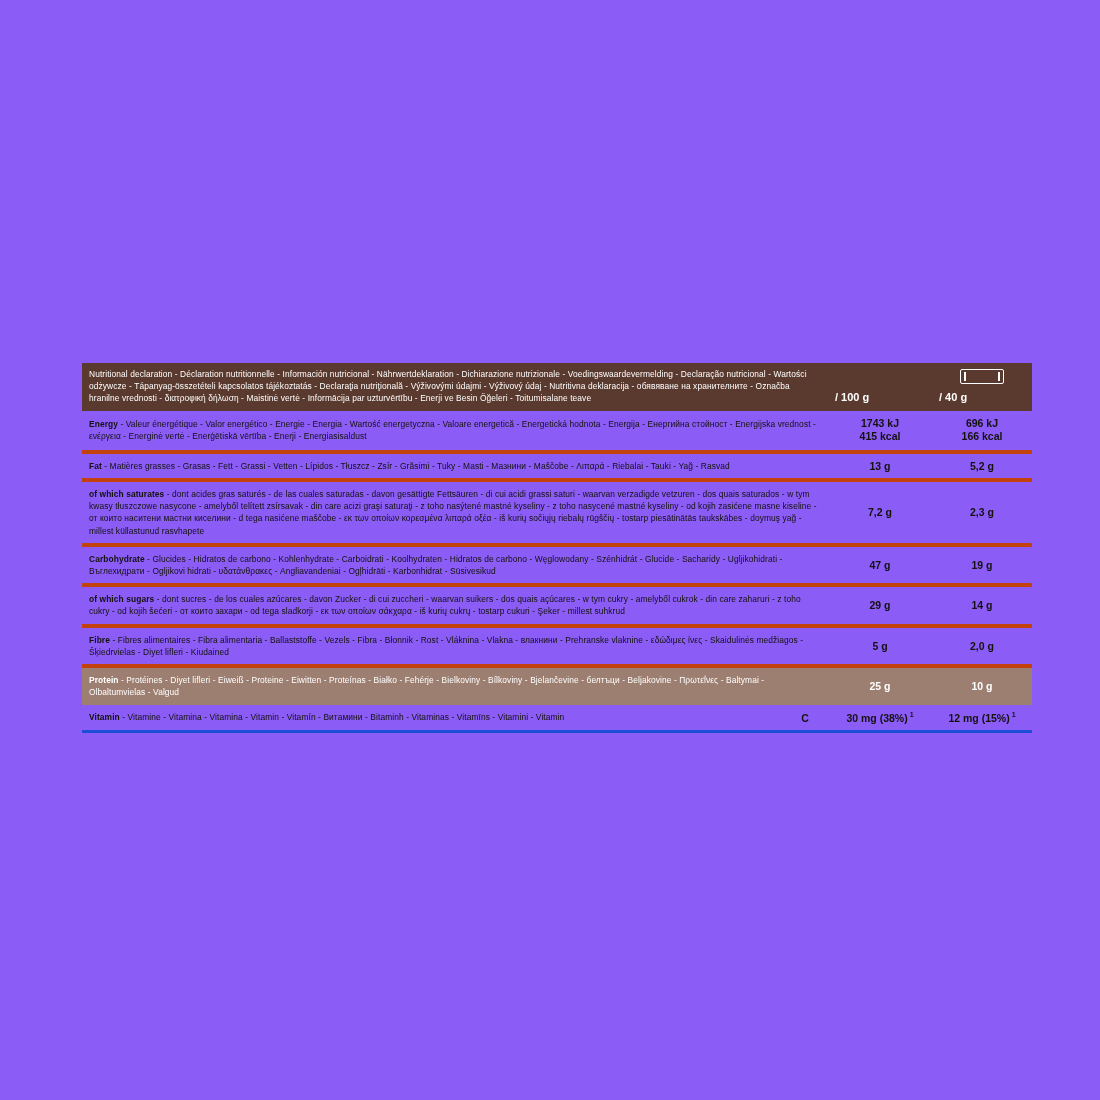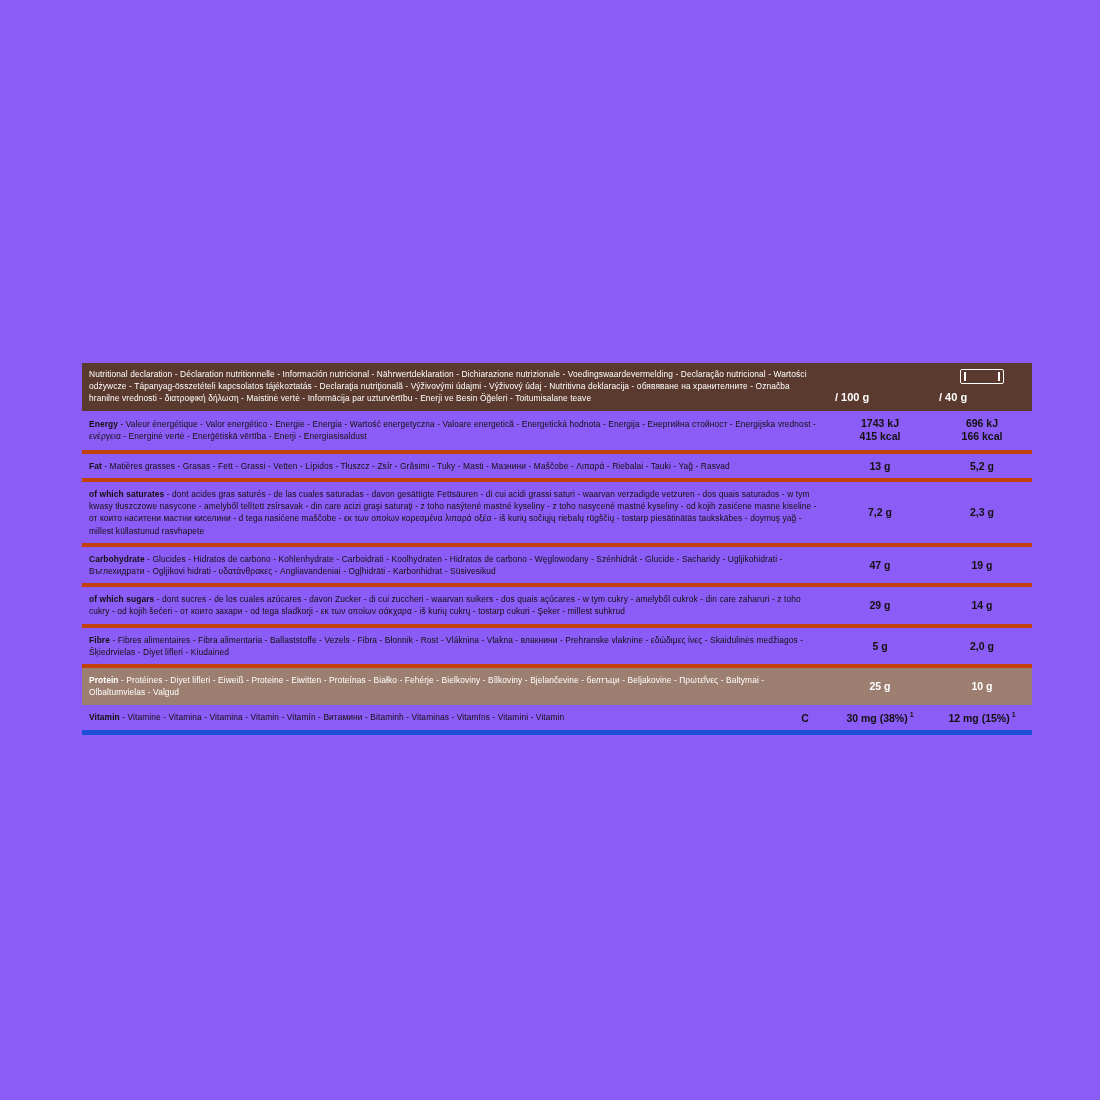--- a/index.html
+++ b/index.html
@@ -108,21 +108,21 @@
     font-weight: bold;
   }
 
   sup.fn {
     font-size: 7px;
     font-weight: bold;
     vertical-align: super;
     margin-left: 2px;
   }
 
-  .last-row td { border-bottom: 5px solid #1d4ed8; }
+  .last-row td { border-bottom: 3px solid #1d4ed8; }
 </style>
 </head>
 <body>
 
 <div id="sheet">
 
   <table class="nutri-table">
     <colgroup>
       <col style="width:700px">
       <col style="width:46px">

